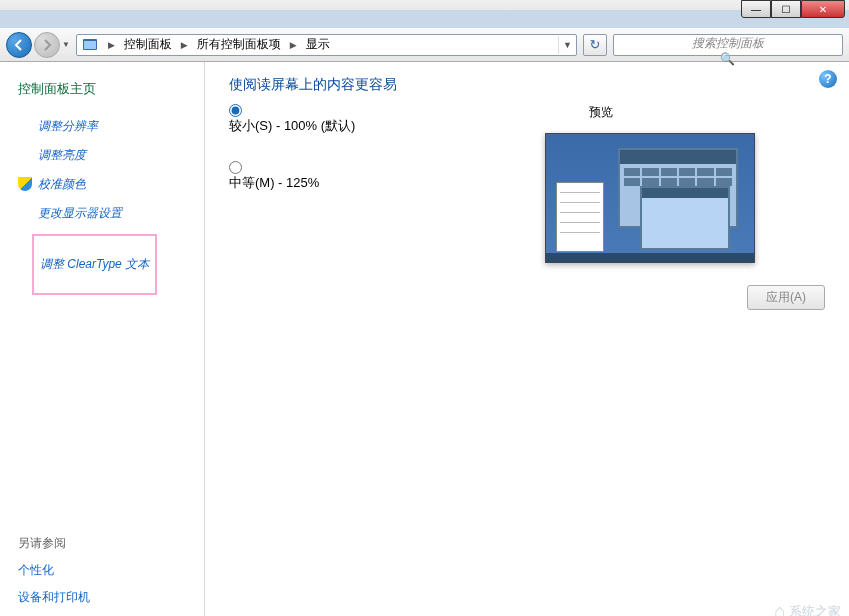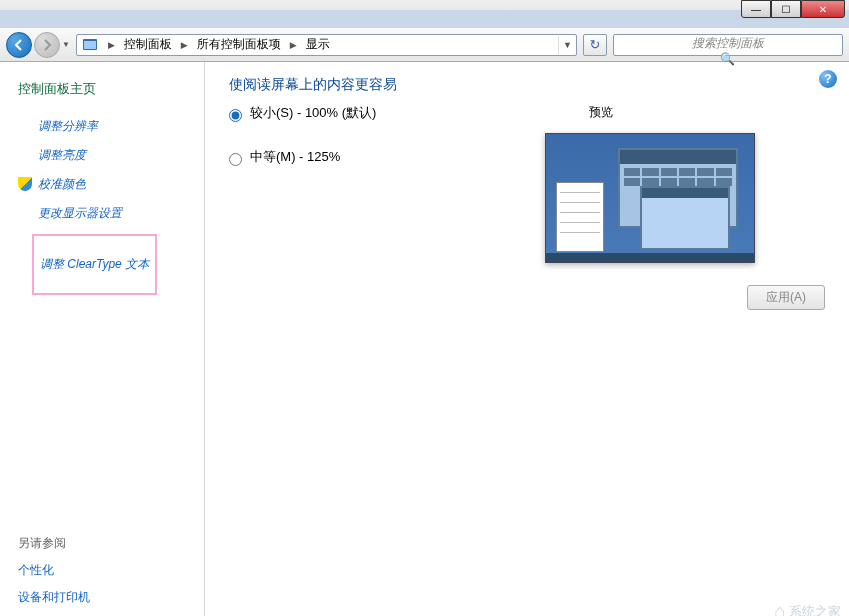--- a/index.html
+++ b/index.html
@@ -44,21 +44,21 @@
     
     
     .content { flex: 1; padding: 14px 24px; position: relative; }
     .help-icon { position: absolute; top: 8px; right: 12px; width: 18px; height: 18px; border-radius: 50%; background: radial-gradient(circle at 30% 30%, #7ac4ff, #1a6cb8); color: white; font-size: 12px; display: flex; align-items: center; justify-content: center; font-weight: bold; }
     .content h1 { color: #0a4a9a; font-size: 14px; font-weight: normal; margin-bottom: 10px; }
     .content-desc { font-size: 12px; line-height: 1.6; margin-bottom: 30px; }
     .content-desc a { color: #0a4a9a; text-decoration: underline; cursor: pointer; }
     
     .options-row { display: flex; gap: 20px; }
     .radio-col { flex: 1; }
-    .radio-group { margin-bottom: 26px; display: flex; align-items: flex-end; font-size: 13px; }
+    .radio-group { margin-bottom: 26px; display: flex; align-items: flex-start; font-size: 13px; flex-direction: column; }
     .radio-group input { margin-right: 8px; accent-color: #1a6cb8; }
     .preview-col { width: 280px; }
     .preview-label { font-size: 12px; margin-bottom: 12px; display: block; margin-left: 44px; }
     .preview-img { width: 210px; height: 130px; background: linear-gradient(to bottom, #3a6aa8, #4a7ab8); border: 1px solid #445; position: relative; margin-top: 8px; box-shadow: 0 2px 6px rgba(0,0,0,0.3); }
     .preview-win1 { position: absolute; top: 14px; right: 16px; width: 120px; height: 80px; background: #a8c4e4; border: 2px solid #5a7a9a; }
     .preview-win1-tb { height: 14px; background: #3a5a7a; }
     .preview-grid { display: grid; grid-template-columns: repeat(6, 1fr); gap: 2px; padding: 4px; }
     .preview-grid span { background: #5a7a9a; height: 8px; }
     .preview-win2 { position: absolute; bottom: 12px; right: 24px; width: 90px; height: 64px; background: #b8d4f4; border: 2px solid #5a7a9a; }
     .preview-win2-tb { height: 10px; background: #3a5a7a; }

